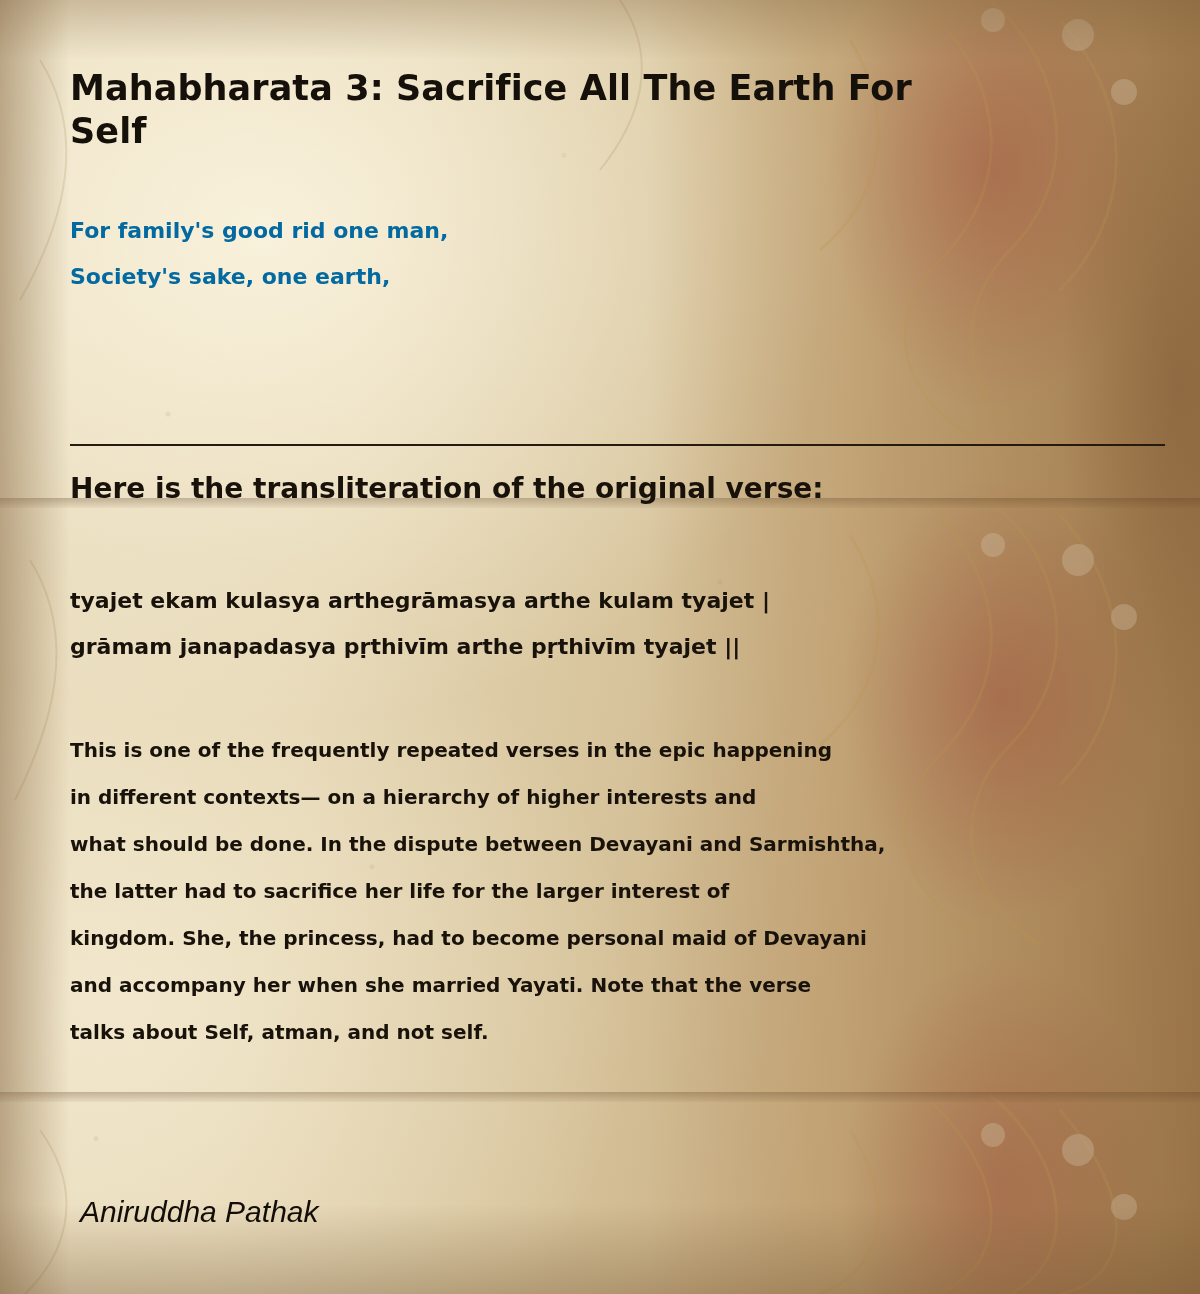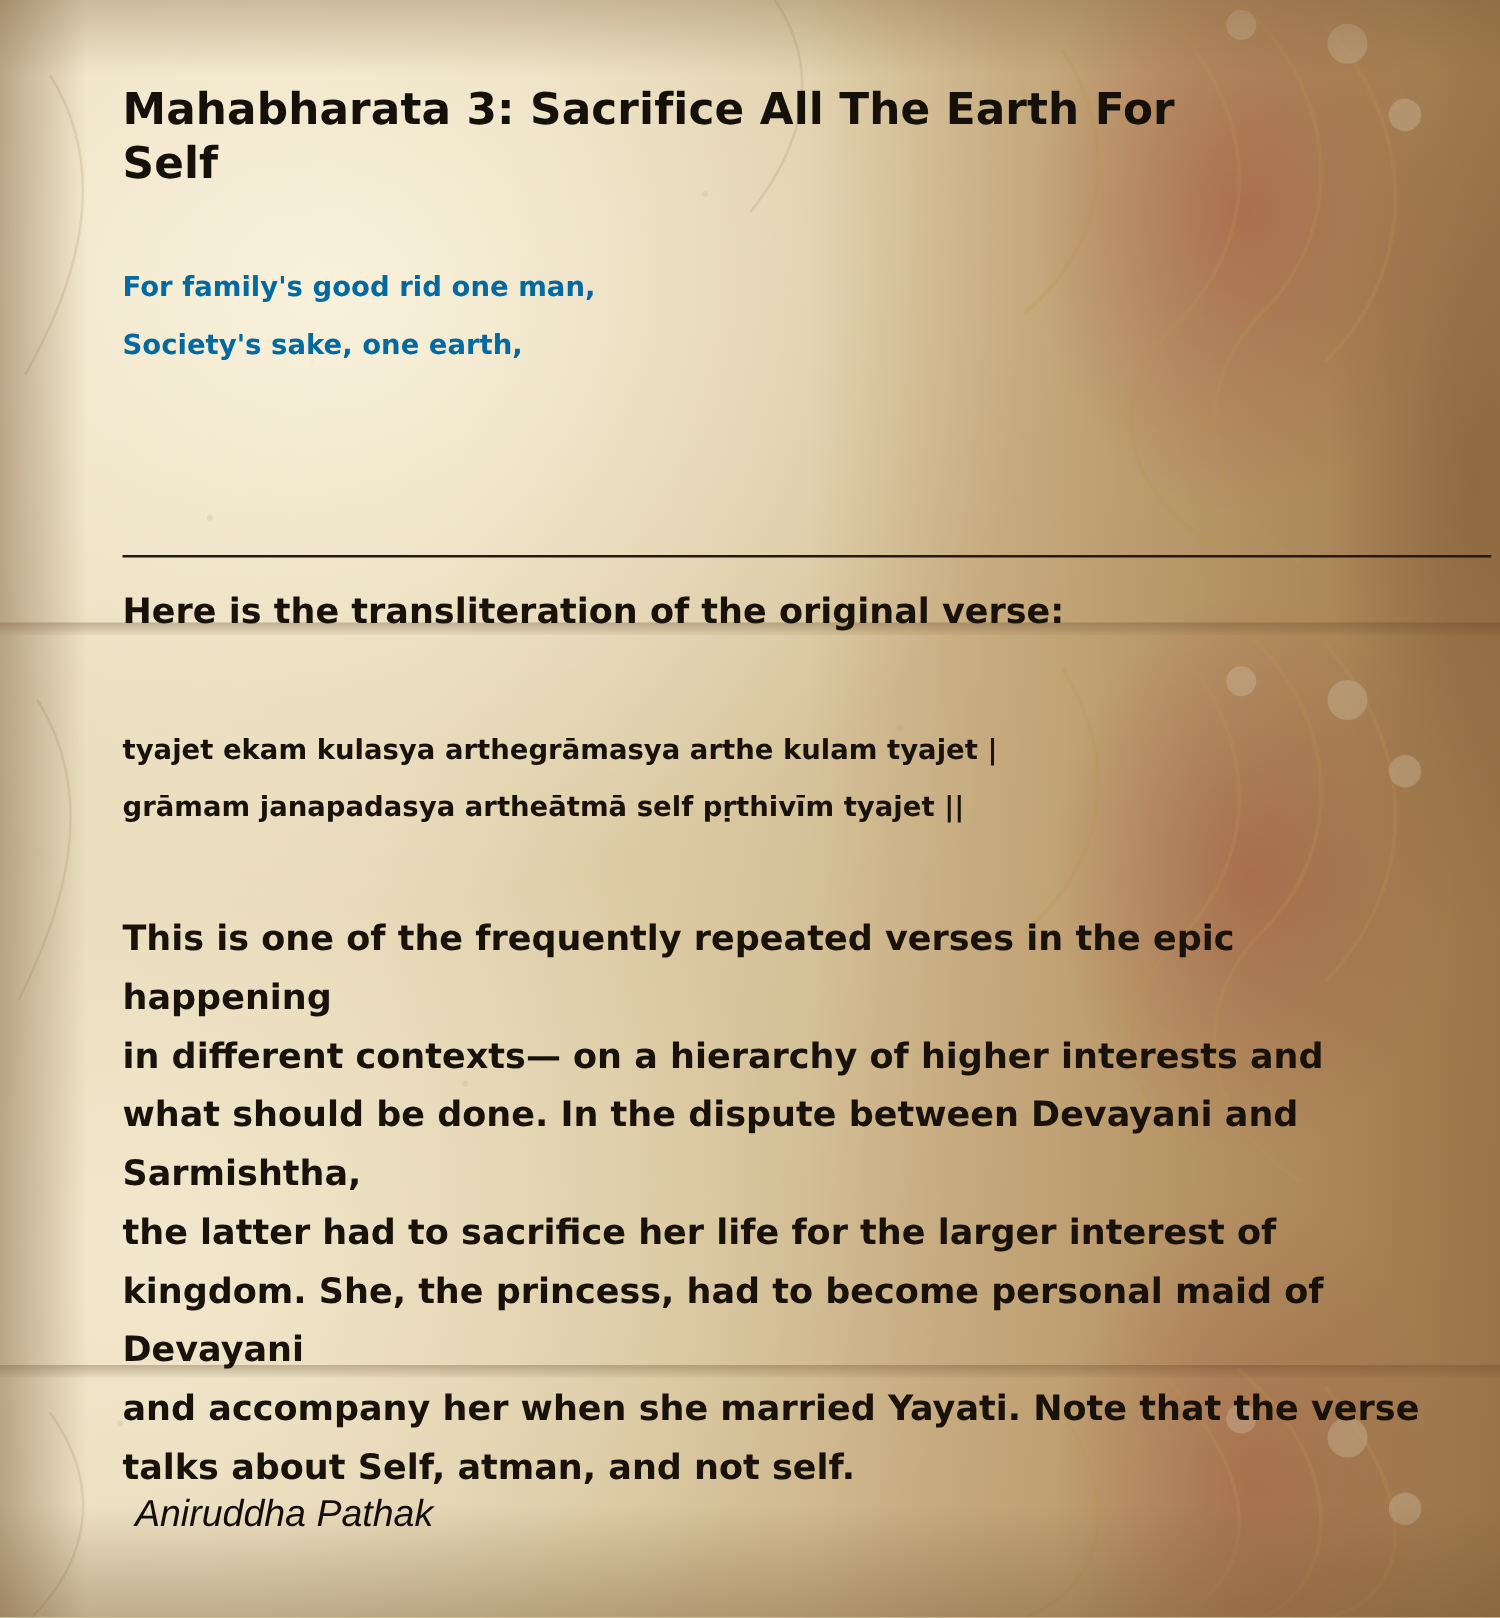--- a/index.html
+++ b/index.html
@@ -83,21 +83,20 @@
     pointer-events: none;
   }
 
   
   .content {
     position: absolute;
     left: 70px;
     top: 0;
     width: 1100px;
     height: 1294px;
-    margin-left: 28px;
   }
 
   .title {
     position: absolute;
     top: 44px;
     left: 0;
     width: 880px;
     font-size: 35px;
     line-height: 1.22;
     font-weight: bold;
@@ -143,21 +142,21 @@
     font-weight: bold;
     line-height: 46px;
     color: #18120b;
   }
 
   .commentary {
     position: absolute;
     top: 727px;
     left: 0;
     width: 1060px;
-    font-size: 28px;
+    font-size: 20px;
     font-weight: bold;
     line-height: 47px;
     color: #18120b;
   }
 
   .author {
     position: absolute;
     top: 1195px;
     left: 10px;
     font-size: 30px;
@@ -223,21 +222,21 @@
       <div>For family's good rid one man,</div>
       <div>Society's sake, one earth,</div>
     </div>
 
     <div class="rule"></div>
 
     <div class="translit-label">Here is the transliteration of the original verse:</div>
 
     <div class="verse">
       <div>tyajet ekam kulasya arthegrāmasya arthe kulam tyajet |</div>
-      <div>grāmam janapadasya artheātmā self pṛthivīm tyajet ||</div>
+      <div>grāmam janapadasya pṛthivīm arthe pṛthivīm tyajet ||</div>
     </div>
 
     <div class="commentary">
       <div>This is one of the frequently repeated verses in the epic happening</div>
       <div>in different contexts— on a hierarchy of higher interests and</div>
       <div>what should be done. In the dispute between Devayani and Sarmishtha,</div>
       <div>the latter had to sacrifice her life for the larger interest of</div>
       <div>kingdom. She, the princess, had to become personal maid of Devayani</div>
       <div>and accompany her when she married Yayati. Note that the verse</div>
       <div>talks about Self, atman, and not self.</div>

